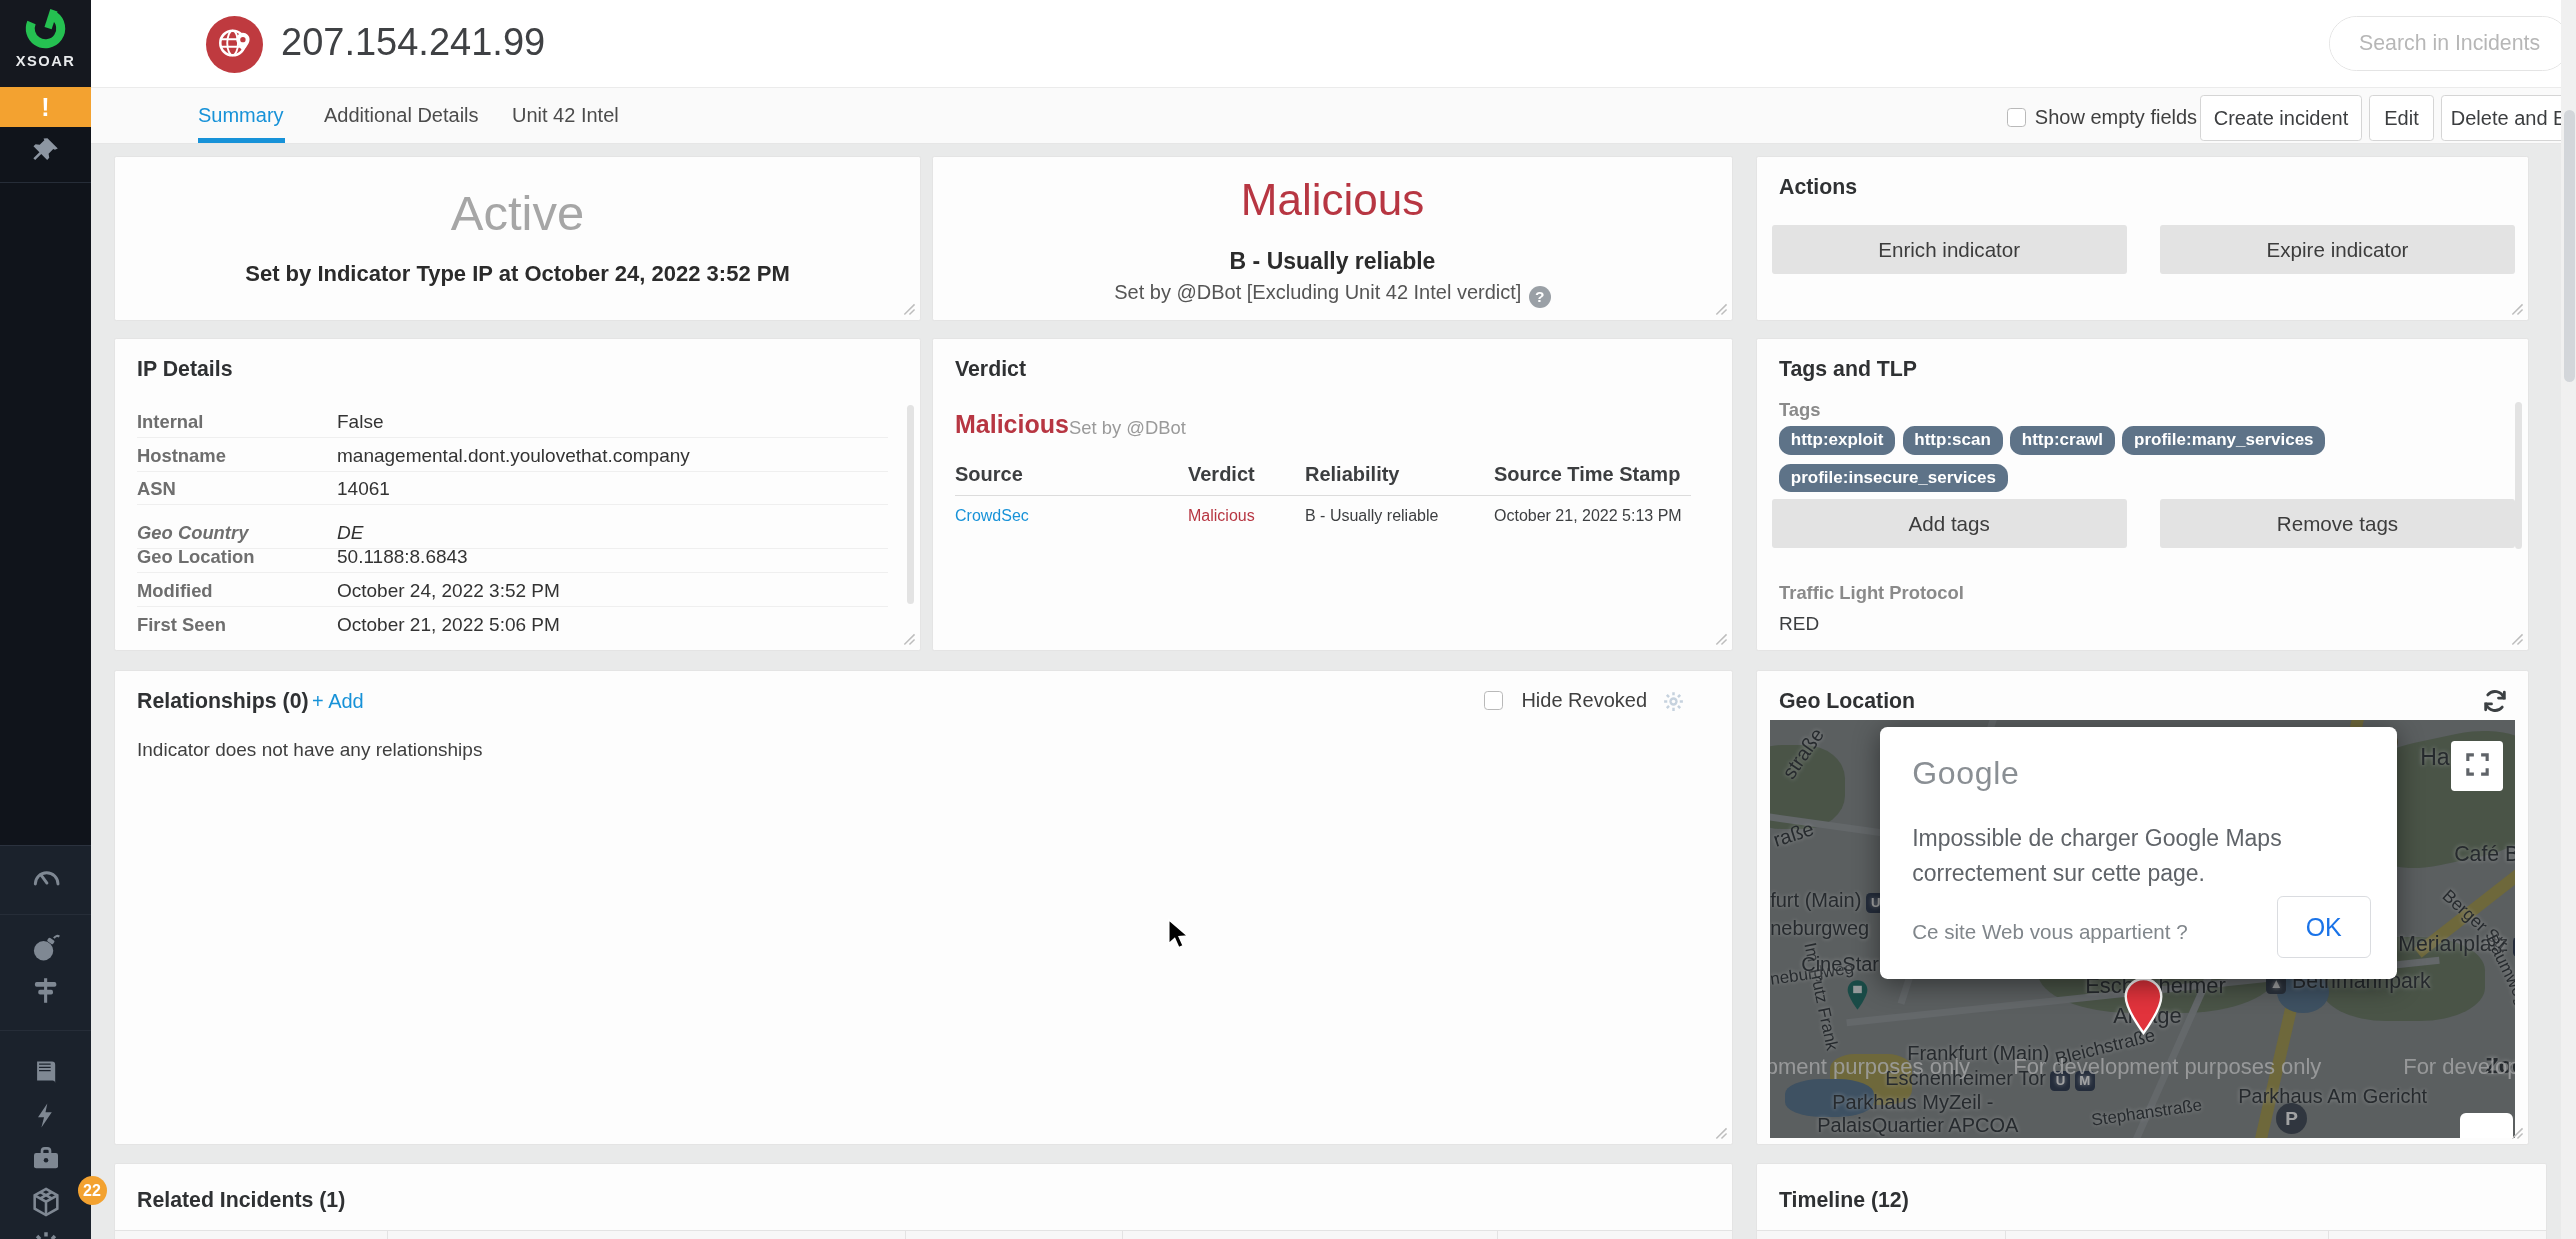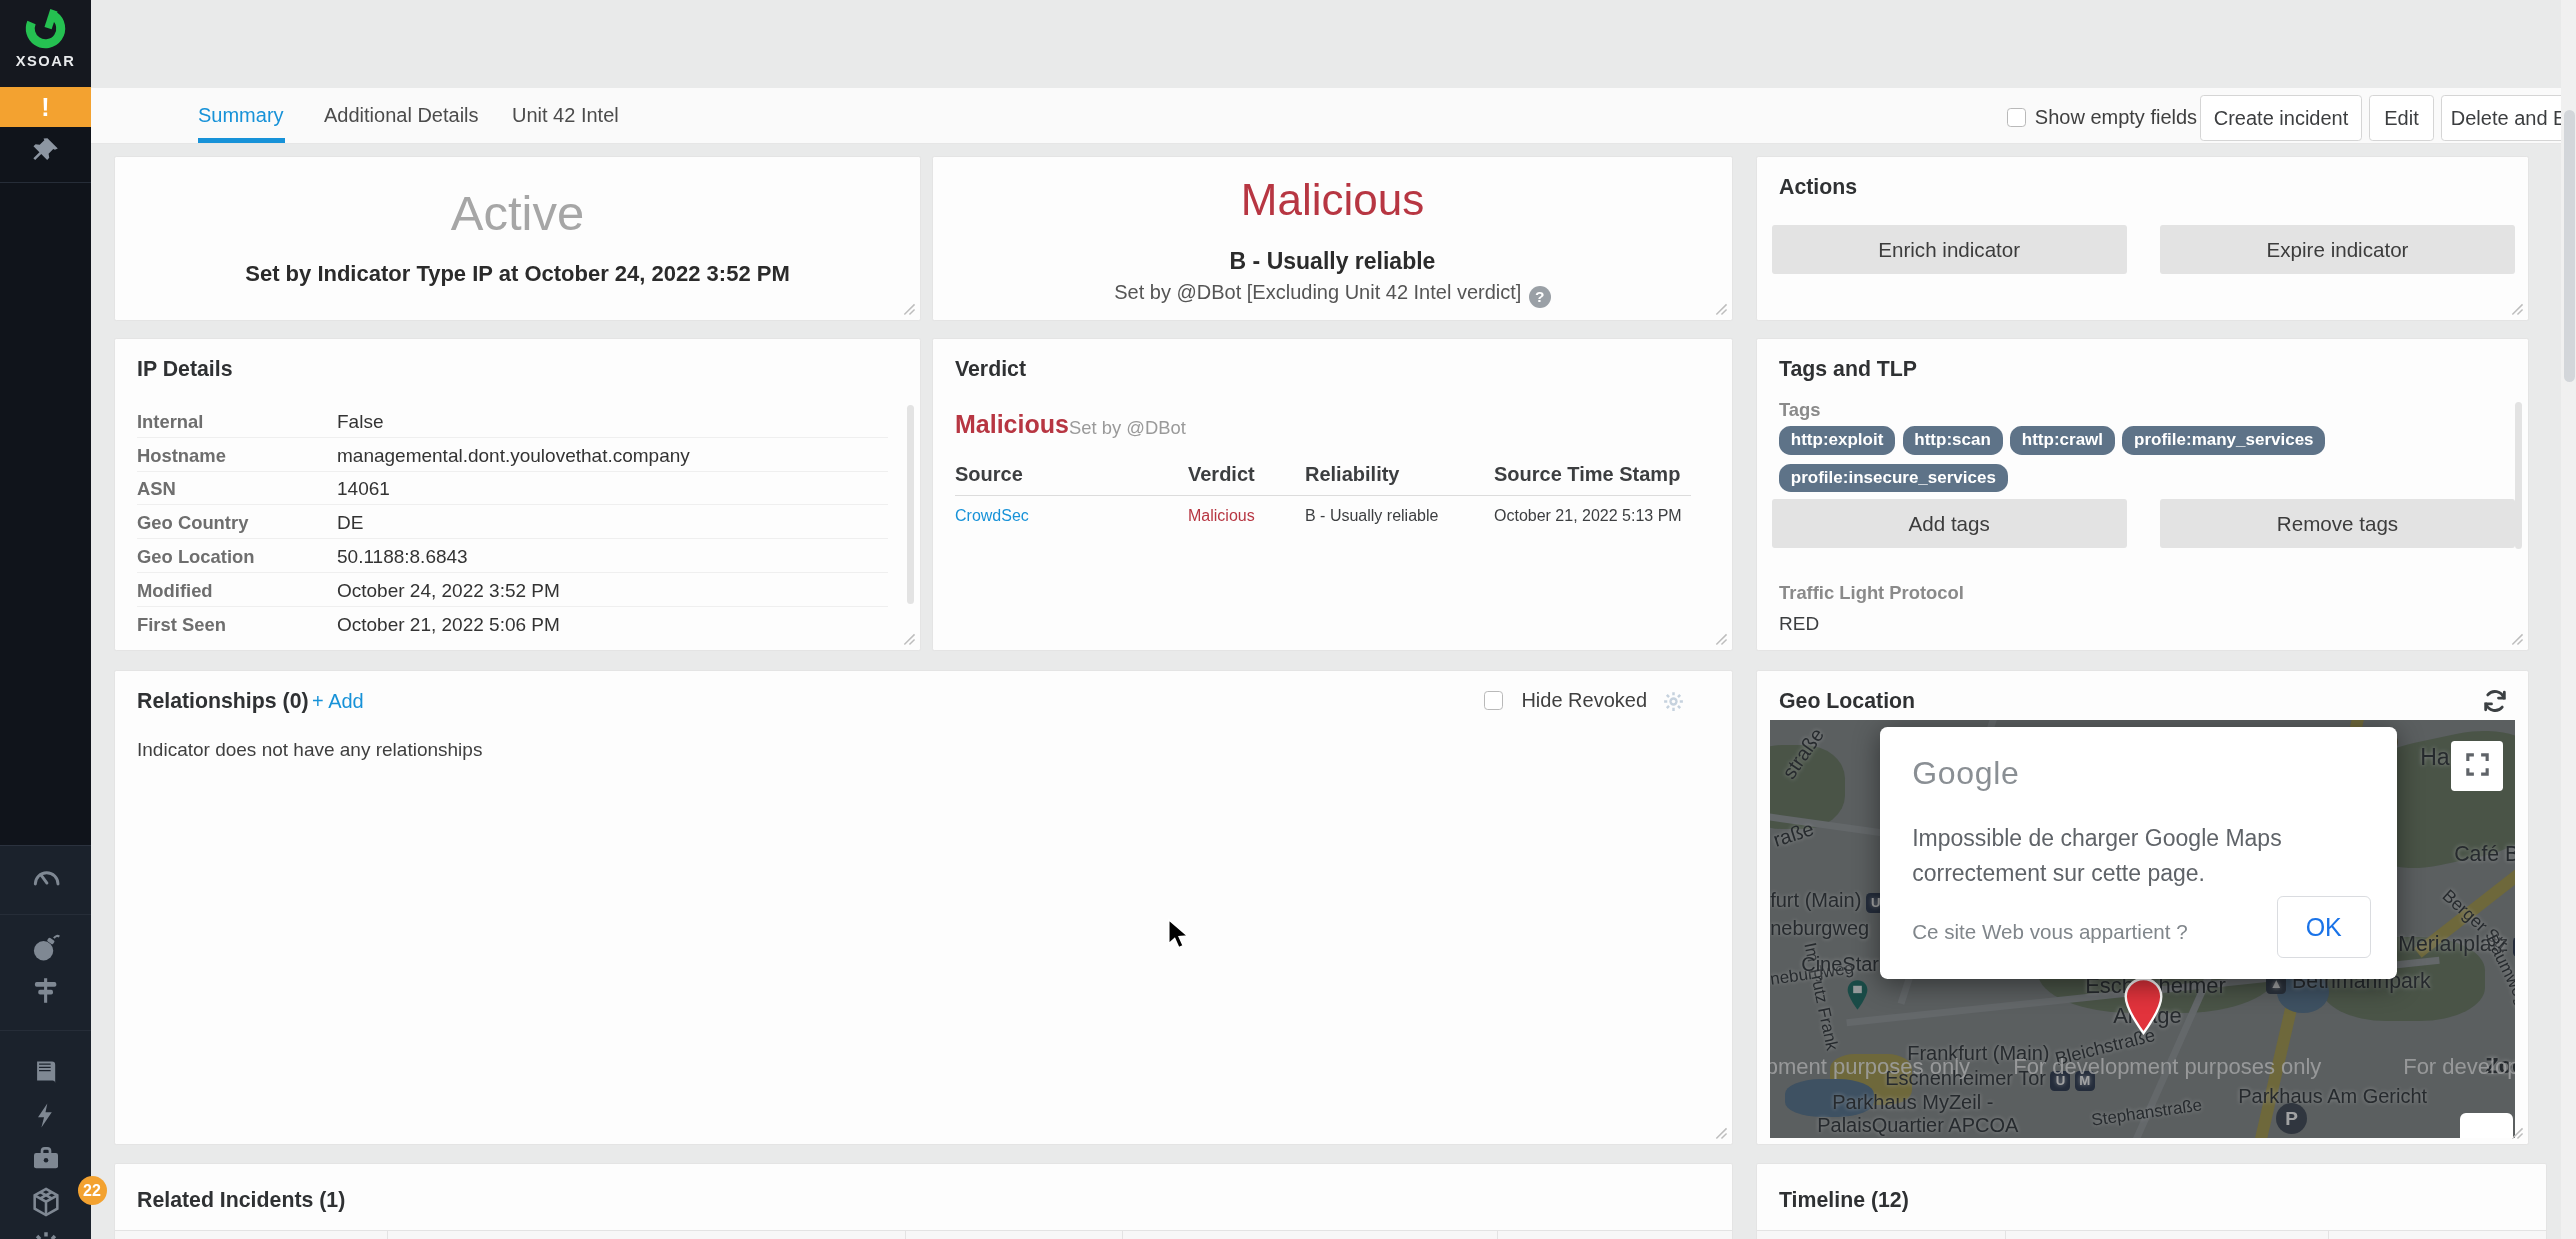--- a/index.html
+++ b/index.html
@@ -195,20 +195,38 @@
               <g stroke="#7f8893" stroke-width="2.6">
                 <path d="M12 2.5v3.2M12 18.3v3.2M2.5 12h3.2M18.3 12h3.2M5.3 5.3l2.3 2.3M16.4 16.4l2.3 2.3M18.7 5.3l-2.3 2.3M7.6 16.4l-2.3 2.3"></path>
               </g>
               <circle cx="12" cy="12" r="1.8" fill="#1b222c"></circle>
             </svg>
         </span>
       </div>
     </div>
   </div>
 
+  <div class="titlebar">
+    <div class="ind-circle">
+      <span>
+        <svg width="38" height="38" viewBox="0 0 24 24">
+            <circle cx="10.5" cy="12" r="7.8" fill="none" stroke="#fff" stroke-width="1.6"></circle>
+            <ellipse cx="10.5" cy="12" rx="3.4" ry="7.8" fill="none" stroke="#fff" stroke-width="1.2"></ellipse>
+            <path d="M3.2 9.6h14.6M3.2 14.4h14.6" stroke="#fff" stroke-width="1.2"></path>
+            <path d="M17 5.6c2.3 0 4.2 1.9 4.2 4.2 0 3.1-4.2 7.4-4.2 7.4s-4.2-4.3-4.2-7.4c0-2.3 1.9-4.2 4.2-4.2z" fill="#fff"></path>
+            <circle cx="17" cy="9.9" r="1.7" fill="#bf3a3f"></circle>
+          </svg>
+      </span>
+    </div>
+    <div class="ind-title">207.154.241.99</div>
+    <div class="search-pill">
+      <input type="text" placeholder="Search in Incidents" style="">
+    </div>
+
+  </div>
 
   <div class="tabbar">
     <div class="tab active" style="left:107px;">
         <span>Summary</span>
       </div>
     <div class="tab" style="left:233px;">
         <span>Additional Details</span>
       </div>
     <div class="tab" style="left:421px;">
         <span>Unit 42 Intel</span>
@@ -268,21 +286,21 @@
         <span class="val">managemental.dont.youlovethat.company</span>
       </div>
     <div class="ip-row" style="top:65px;">
         <span class="lbl">Internal</span>
         <span class="val">False</span>
       </div>
     <div class="ip-row" style="top:132px;">
         <span class="lbl">ASN</span>
         <span class="val">14061</span>
       </div>
-    <div class="ip-row" style="top:166px;">
+    <div class="ip-row" style="top:176px;font-style:italic;">
         <span class="lbl">Geo Country</span>
         <span class="val">DE</span>
       </div>
     <div class="ip-row" style="top:200px;">
         <span class="lbl">Geo Location</span>
         <span class="val">50.1188:8.6843</span>
       </div>
     <div class="ip-row" style="top:234px;">
         <span class="lbl">Modified</span>
         <span class="val">October 24, 2022 3:52 PM</span>

